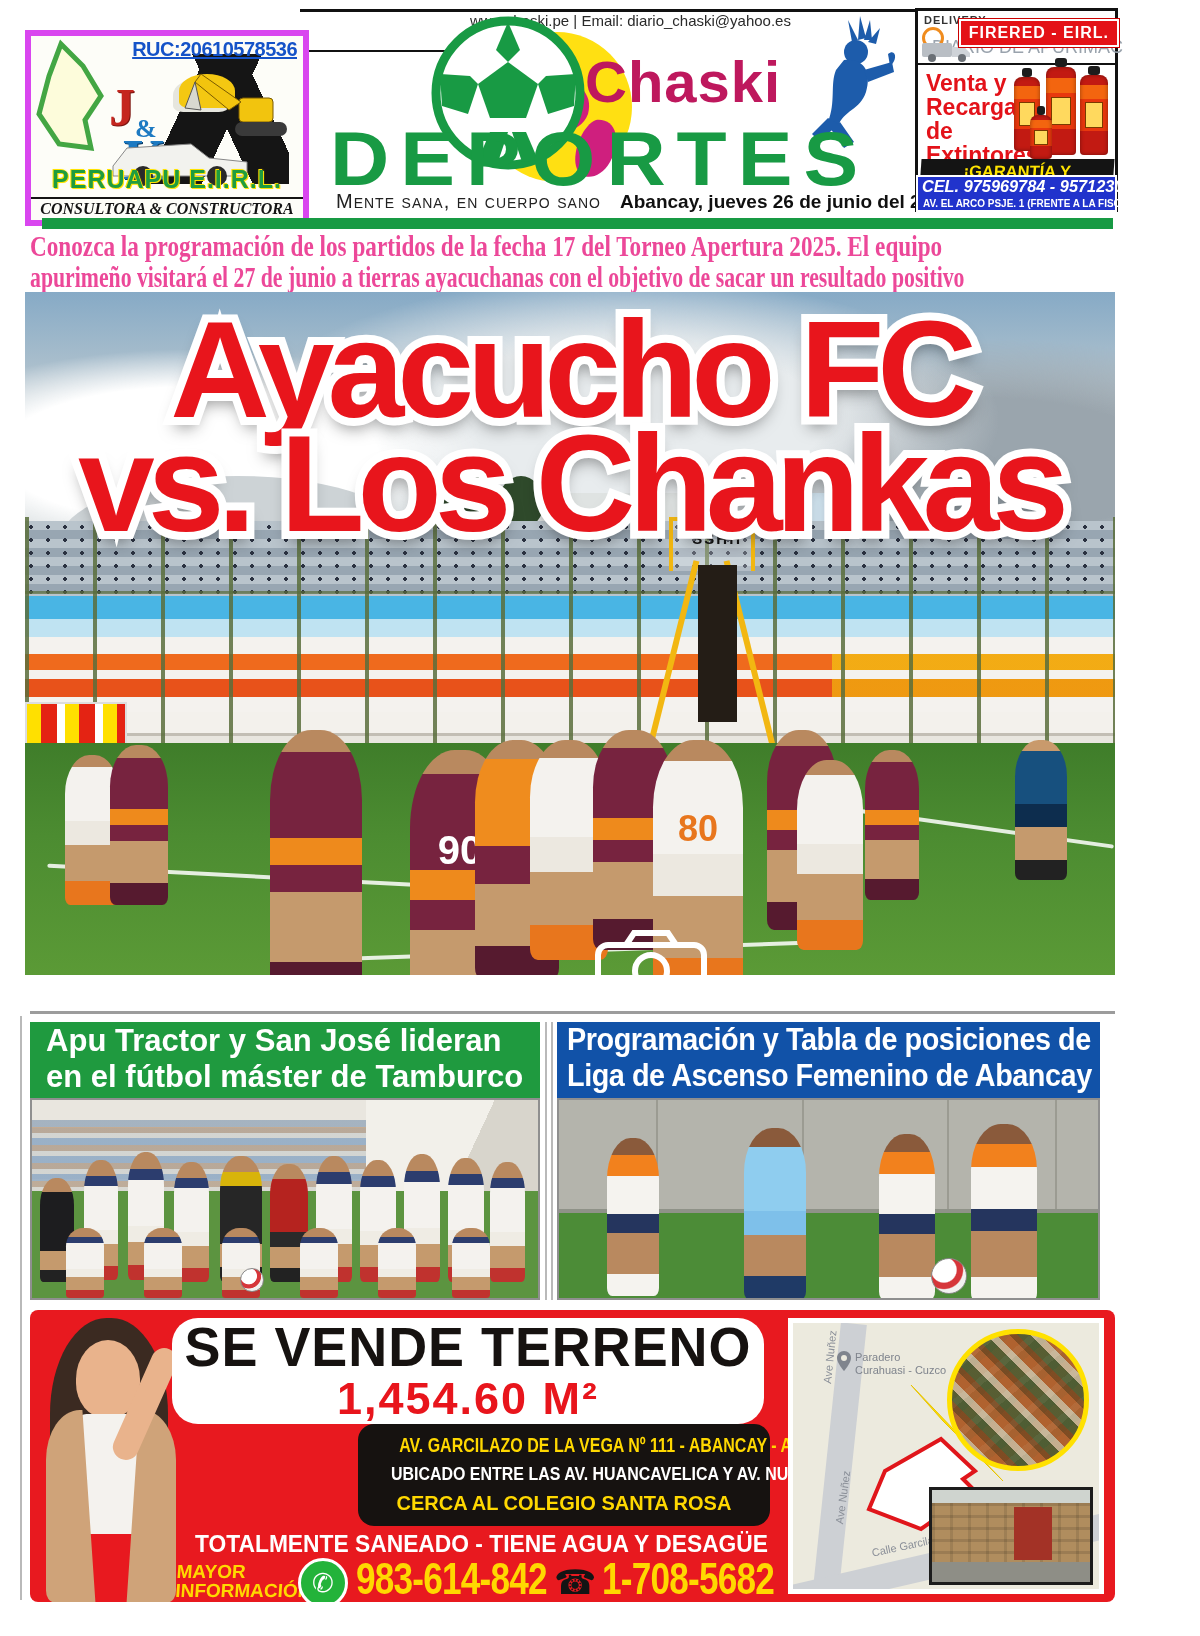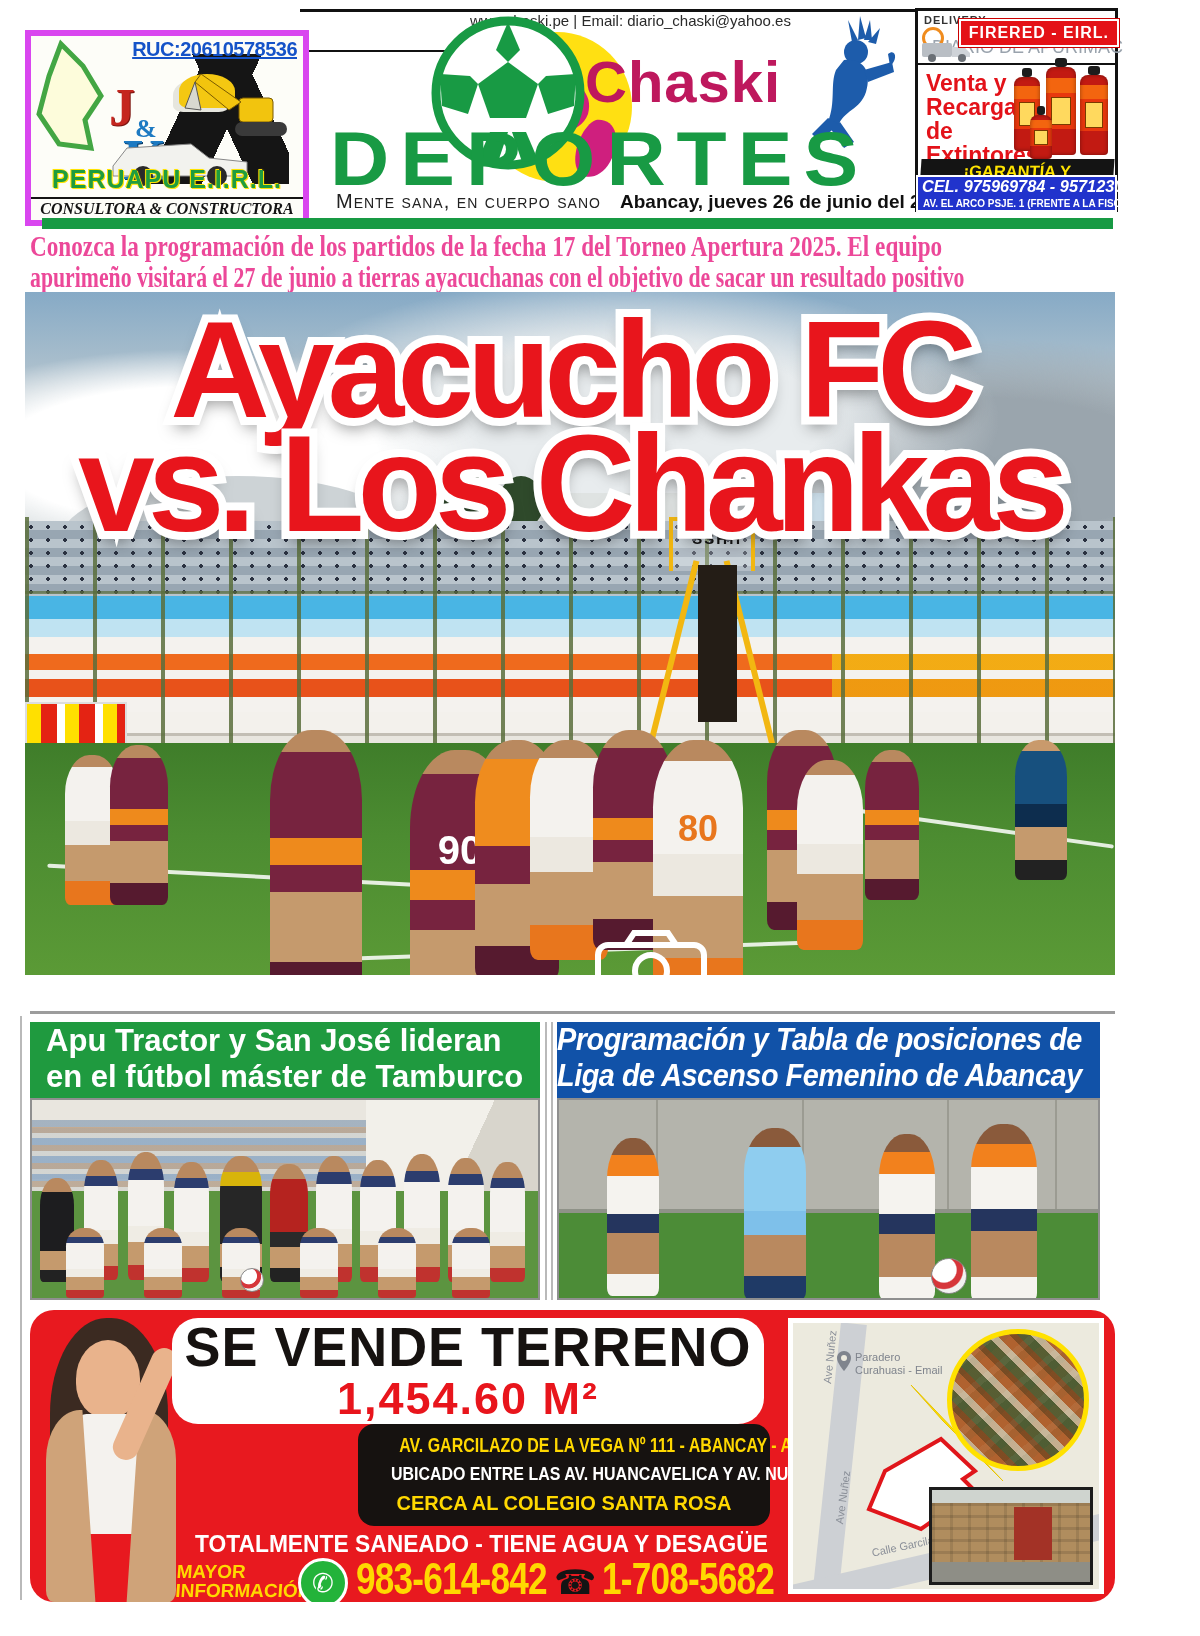--- a/index.html
+++ b/index.html
@@ -106,38 +106,38 @@
   .m-gk{background:linear-gradient(180deg,#c99a6c 0 8%,#17507e 8% 46%,#0d2d4e 46% 62%,#c59a6d 62% 86%,#222 86%);}
   .camera-icon{position:absolute;left:52%;bottom:-26px;width:118px;height:74px;}
 
   
   .mid-rule{left:30px;top:1011px;width:1085px;height:3px;background:#9c9c9c;}
   .vline{position:absolute;background:#b9b9b9;width:2px;}
   .story-banner{position:absolute;color:#fff;font-weight:bold;overflow:hidden;}
   .story-banner .t{display:block;white-space:nowrap;transform-origin:left center;line-height:36px;}
   .banner-green{left:30px;top:1022px;width:510px;height:76px;background:#1f9a3f;padding-left:16px;box-sizing:border-box;}
   .banner-green .t{font-size:32px;transform:scaleX(0.97);}
-  .banner-blue{left:557px;top:1022px;width:543px;height:76px;background:#1152a8;box-sizing:border-box;font-style:italic;}
+  .banner-blue{left:557px;top:1022px;width:543px;height:76px;background:#1152a8;padding-left:10px;box-sizing:border-box;}
   .banner-blue .t{font-size:31px;transform:scaleX(0.93);letter-spacing:-0.5px;}
   .story-photo{position:absolute;top:1098px;height:202px;overflow:hidden;border:2px solid #8f8f8f;box-sizing:border-box;}
   .photo-team{left:30px;width:510px;background:linear-gradient(180deg,#e9e6df 0 10%,#c7b49e 10% 14%,#8fa8c0 14% 40%,#a9b9c4 40% 46%,#5c9440 46%);}
   .photo-team .wallR{position:absolute;right:0;top:0;width:34%;height:46%;background:linear-gradient(115deg,#f2f0ea 0 60%,#d8d5cc 60%);}
   .photo-team .rows{position:absolute;left:0;top:10%;width:70%;height:36%;background:repeating-linear-gradient(180deg,#9db3c9 0 7px,#c3a98f 7px 13px,#e4e0d6 13px 18px);opacity:.8;}
   .photo-women{left:557px;width:543px;background:linear-gradient(180deg,#b4b4ac 0 55%,#8f9288 55% 57%,#4c8c37 57%);}
   .photo-women .joint{position:absolute;top:0;height:55%;width:2px;background:#9b9b92;}
   .t-wht{background:linear-gradient(180deg,#b9895f 0 13%,#2c3d6e 13% 22%,#f4f2ee 22% 58%,#efece4 58% 70%,#c59a6d 70% 88%,#c0322e 88%);}
   .t-gk{background:linear-gradient(180deg,#b9895f 0 13%,#d8b40a 13% 24%,#262626 24% 70%,#c59a6d 70% 88%,#222 88%);}
   .t-red{background:linear-gradient(180deg,#b9895f 0 13%,#b5231f 13% 58%,#2a2a2a 58% 70%,#c59a6d 70% 88%,#222 88%);}
   .t-blk{background:linear-gradient(180deg,#b9895f 0 13%,#1d1d1f 13% 70%,#c59a6d 70% 88%,#222 88%);}
   .w-blue{background:linear-gradient(180deg,#8a5a3b 0 11%,#8fcdef 11% 48%,#7ec0ea 48% 62%,#b9895f 62% 86%,#1f3a66 86%);}
   .w-wo{background:linear-gradient(180deg,#8a5a3b 0 11%,#f2811d 11% 24%,#f5f3ef 24% 48%,#25355e 48% 60%,#b9895f 60% 86%,#f5f3ef 86%);}
   .ball{position:absolute;border-radius:50%;background:radial-gradient(circle at 35% 32%,#ffffff 0 38%,#d6363a 42% 58%,#f2f2f0 62%);border:1px solid #888;}
 
   
-  .sale-ad{left:30px;top:1310px;width:1085px;height:292px;background:#e8191f;border-radius:24px;overflow:hidden;}
+  .sale-ad{left:30px;top:1310px;width:1085px;height:292px;background:#e8191f;border-radius:8px;overflow:hidden;}
   .sale-white{position:absolute;left:142px;top:8px;width:592px;height:106px;background:#fff;border-radius:26px;text-align:center;}
   .sale-title{font-weight:bold;font-size:55px;letter-spacing:1px;color:#161210;line-height:58px;transform:scaleX(0.98);transform-origin:center;}
   .sale-area{font-weight:bold;font-size:45px;color:#e8151c;line-height:46px;letter-spacing:2px;}
   .sale-black{position:absolute;left:328px;top:114px;width:412px;height:102px;background:#161210;border-radius:16px;text-align:center;padding-top:6px;box-sizing:border-box;}
   .sb1{color:#ffd800;font-weight:bold;font-size:20px;white-space:nowrap;transform:scaleX(0.80);transform-origin:center;line-height:30px;display:block;}
   .sb2{color:#fff;font-weight:bold;font-size:19px;white-space:nowrap;transform:scaleX(0.84);transform-origin:center;line-height:28px;display:block;}
   .sb3{color:#ffd800;font-weight:bold;font-size:20px;white-space:nowrap;line-height:30px;display:block;}
   .sale-status{position:absolute;left:150px;top:220px;width:600px;text-align:center;color:#fff;font-weight:bold;font-size:24px;white-space:nowrap;transform:scaleX(0.95);transform-origin:center;}
   .sale-info{position:absolute;left:146px;top:252px;color:#ffd800;font-weight:bold;font-size:19px;line-height:19px;transform:skewX(-4deg);}
   .wa-icon{position:absolute;left:268px;top:248px;width:44px;height:44px;border-radius:50%;background:#23b33a;border:3px solid #fff;color:#fff;font-size:26px;line-height:44px;text-align:center;}
@@ -406,21 +406,21 @@
 
   <div class="map-panel">
     <div class="map-roadv"></div>
     <div class="map-roadd"></div>
     <svg class="map-pin" viewBox="0 0 14 20">
       <path d="M7 0 C11 0 14 3 14 7 C14 12 7 20 7 20 C7 20 0 12 0 7 C0 3 3 0 7 0 Z" fill="#7f848d"></path>
       <circle cx="7" cy="7" r="3" fill="#eceade"></circle>
     </svg>
     <div class="map-poi">
       <span>Paradero</span><br>
-      <span>Curahuasi - Email</span>
+      <span>Curahuasi - Cuzco</span>
     </div>
     <div class="map-label" style="left:28px;top:60px;transform:rotate(-84deg);transform-origin:left top;">Ave Nuñez</div>
     <div class="map-label" style="left:40px;top:200px;transform:rotate(-82deg);transform-origin:left top;">Ave Nuñez</div>
     <div class="map-label" style="left:78px;top:216px;transform:rotate(-12deg);">Calle Garcilazo</div>
     <div class="map-label" style="left:186px;top:238px;transform:rotate(-12deg);">Calle Garcilazo</div>
     <svg class="map-lot" viewBox="0 0 306 266">
       <polygon points="92,148 148,116 182,148 170,156 182,168 128,206 76,186" fill="#ffffff" stroke="#e0161b" stroke-width="4"></polygon>
       <polygon points="150,98 210,158 118,62" fill="#ffe100" stroke="#e8c400" stroke-width="1"></polygon>
     </svg>
     <div class="map-sat"></div>

